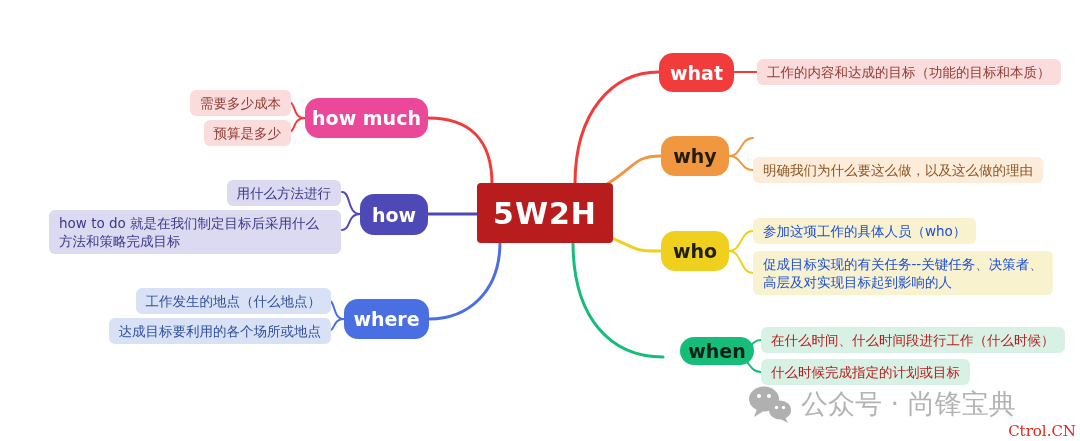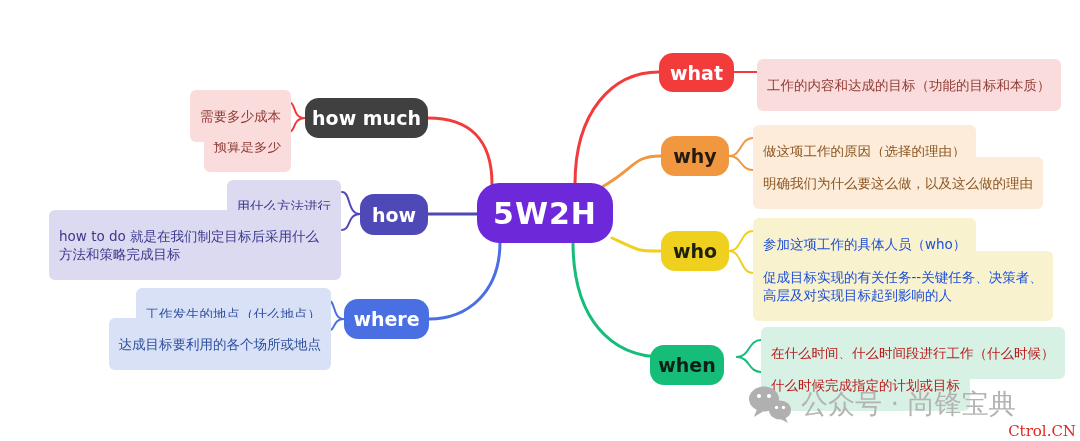--- a/index.html
+++ b/index.html
@@ -9,32 +9,32 @@
     position:relative; width:1080px; height:441px; background:#ffffff; overflow:hidden;
   }
   svg.edges { position:absolute; left:0; top:0; width:1080px; height:441px; }
 
   .node {
     position:absolute; display:flex; align-items:center; justify-content:center;
     border-radius:14px; font-weight:bold; white-space:nowrap;
   }
   .center-node {
     left:477px; top:183px; width:136px; height:60px;
-    background:#6d28d9; color:#ffffff; font-size:30px; letter-spacing:1px; border-radius:22px;
+    background:#b91c1c; color:#ffffff; font-size:30px; letter-spacing:1px; border-radius:4px;
   }
   .n-what    { left:659px; top:53px;  width:75px;  height:39px; background:#f23c3c; color:#ffffff; font-size:19px; }
   .n-why     { left:661px; top:136px; width:68px;  height:40px; background:#f0973f; color:#231a10; font-size:19px; }
   .n-who     { left:661px; top:231px; width:68px;  height:40px; background:#f0d01e; color:#20200d; font-size:19px; }
-  .n-when    { left:650px; top:337px; width:74px;  height:40px; background:#16bd79; color:#0d2018; font-size:19px;margin-top:8px; }
-  .n-howmuch { left:305px; top:98px;  width:123px; height:40px; background:#404040; color:#ffffff; font-size:19px; }
+  .n-when    { left:680px; top:337px; width:74px;  height:28px; background:#16bd79; color:#0d2018; font-size:19px; }
+  .n-howmuch { left:305px; top:98px;  width:123px; height:40px; background:#ec4899; color:#ffffff; font-size:19px; }
   .n-how     { left:360px; top:194px; width:68px;  height:41px; background:#4f49b8; color:#ffffff; font-size:19px; }
   .n-where   { left:344px; top:299px; width:85px;  height:40px; background:#4a6fe3; color:#ffffff; font-size:19px; }
 
   .child {
-    position:absolute; border-radius:6px; padding:17px 10px;
+    position:absolute; border-radius:6px; padding:4px 10px;
     font-size:13.5px; line-height:1.35; white-space:nowrap;
   }
   .child.wrap { white-space:normal; }
 
   .c-what  { background:#fadcdc; color:#8f3b34; }
   .c-why   { background:#fcecd9; color:#8a5522; }
   .c-who   { background:#f8f2cf; color:#1d4ed8; }
   .c-when  { background:#d7f1e4; color:#b91c1c; }
   .c-hm    { background:#fadcdc; color:#8f3b34; }
   .c-how   { background:#dcdaf0; color:#3c388f; }
@@ -93,21 +93,20 @@
     <path d="M 344 319 C 332 319, 336 300, 328 300" stroke="#4a6fe3" stroke-width="2" stroke-linecap="round"></path>
     <path d="M 344 319 C 332 319, 336 331, 328 331" stroke="#4a6fe3" stroke-width="2" stroke-linecap="round"></path>
   </svg>
 
   <div class="node center-node">5W2H</div>
 
   <div class="node n-what">what</div>
   <div class="child c-what what-c0">工作的内容和达成的目标（功能的目标和本质）</div>
 
   <div class="node n-why">why</div>
-  <div class="child c-why why-c0">做这项工作的原因（选择的理由）</div>
   <div class="child c-why why-c1">明确我们为什么要这么做，以及这么做的理由</div>
 
   <div class="node n-who">who</div>
   <div class="child c-who who-c0">参加这项工作的具体人员（who）</div>
   <div class="child c-who who-c1 wrap">促成目标实现的有关任务--关键任务、决策者、高层及对实现目标起到影响的人</div>
 
   <div class="node n-when">when</div>
   <div class="child c-when when-c0">在什么时间、什么时间段进行工作（什么时候）</div>
   <div class="child c-when when-c1">什么时候完成指定的计划或目标</div>
 

